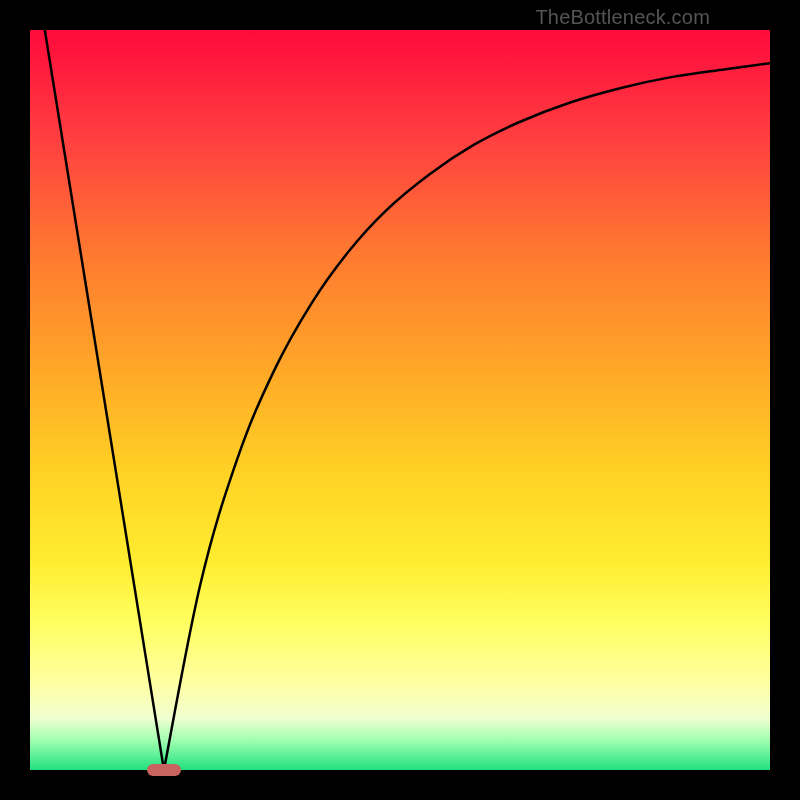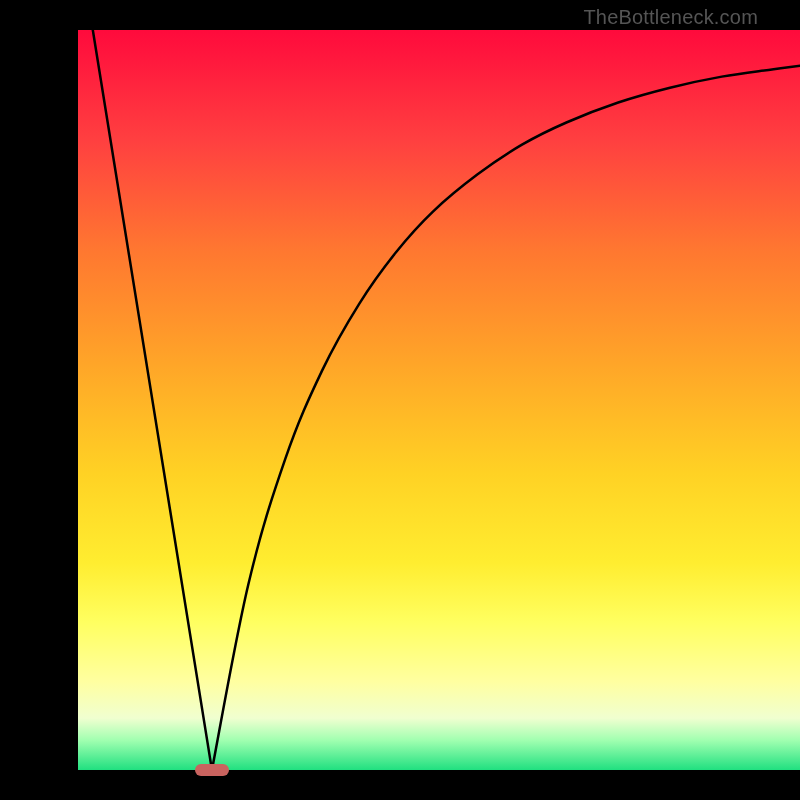--- a/index.html
+++ b/index.html
@@ -9,21 +9,20 @@
     height: 800px;
     overflow: hidden;
     background: #000;
     font-family: Arial, Helvetica, sans-serif;
   }
   .frame {
     position: relative;
     width: 724px;
     height: 800px;
     background: #000;
-    margin-left: 48px;
   }
   .plot {
     position: absolute;
     left: 30px;
     top: 30px;
     width: 740px;
     height: 740px;
     background: linear-gradient(to bottom,
       #ff0a3c 0%,
       #ff4040 15%,

